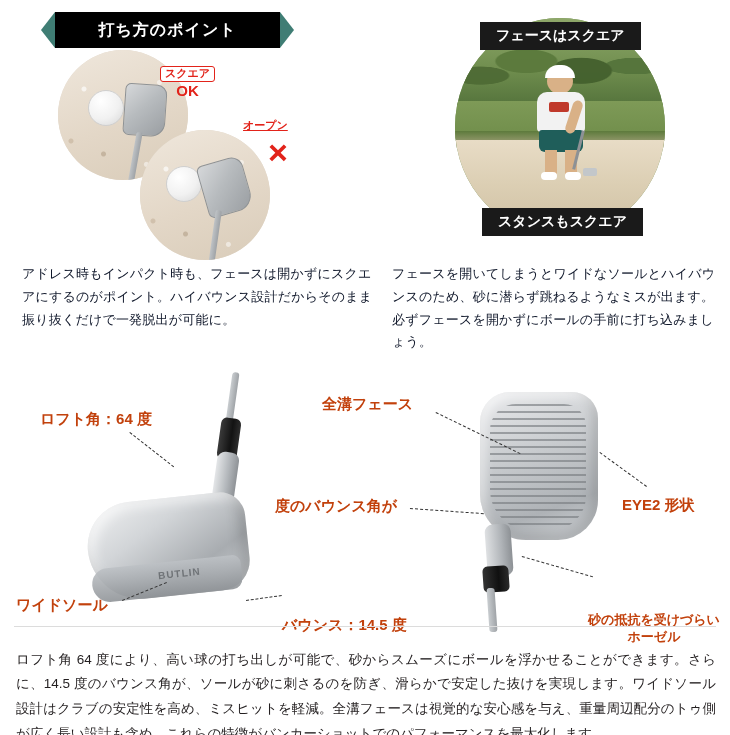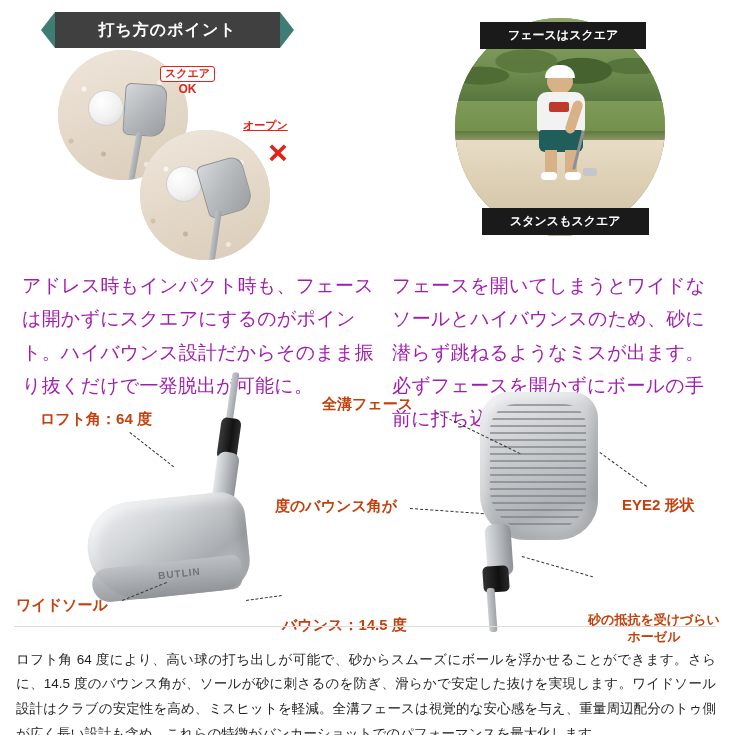--- a/index.html
+++ b/index.html
@@ -19,21 +19,21 @@
     background: #ffffff;
   }
 
   
   .ribbon {
     position: absolute;
     left: 55px;
     top: 12px;
     width: 225px;
     height: 36px;
-    background: #404040;
+    background: #000000;
     display: flex;
     align-items: center;
     justify-content: center;
   }
   .ribbon-text {
     color: #ffffff;
     font-size: 16px;
     font-weight: bold;
     letter-spacing: 1px;
   }
@@ -103,21 +103,21 @@
   .tag-red {
     color: #e2231a;
     font-size: 11px;
     background: #ffffff;
     border: 1px solid #e2231a;
     border-radius: 3px;
     padding: 1px 4px;
   }
   .tag-ok {
     color: #e2231a;
-    font-size: 12px;
+    font-size: 15px;
     font-weight: bold;
     margin-top: 1px;
   }
   .tag-open {
     color: #e2231a;
     font-size: 11px;
     font-weight: bold;
     text-decoration: underline;
   }
   .cross {
@@ -126,23 +126,23 @@
     font-size: 34px;
     font-weight: bold;
     line-height: 1;
   }
 
   
   .label-box {
     position: absolute;
     background: #1a1a1a;
     color: #ffffff;
-    font-size: 12px;
-    font-weight: bold;
-    padding: 5px 28px;
+    font-size: 14px;
+    font-weight: bold;
+    padding: 5px 16px;
     white-space: nowrap;
     z-index: 5;
   }
   .photo-person {
     position: absolute;
     left: 455px;
     top: 18px;
     width: 210px;
     height: 218px;
     border-radius: 50%;
@@ -219,23 +219,23 @@
     background: #8d9195; transform: rotate(14deg);
   }
   .pp-club-head {
     position: absolute; left: 50px; top: 100px; width: 14px; height: 8px;
     background: #c3c7ca; border-radius: 2px;
   }
 
   
   .para {
     position: absolute;
-    font-size: 19px;
+    font-size: 13px;
     line-height: 1.75;
-    color: #a21caf;
+    color: #0f172a;
     letter-spacing: .2px;
   }
   #para-left  { left: 22px;  top: 250px; width: 360px; }
   #para-right { left: 392px; top: 250px; width: 330px; }
 
   
   .club-label {
     position: absolute;
     font-size: 15px;
     font-weight: bold;

